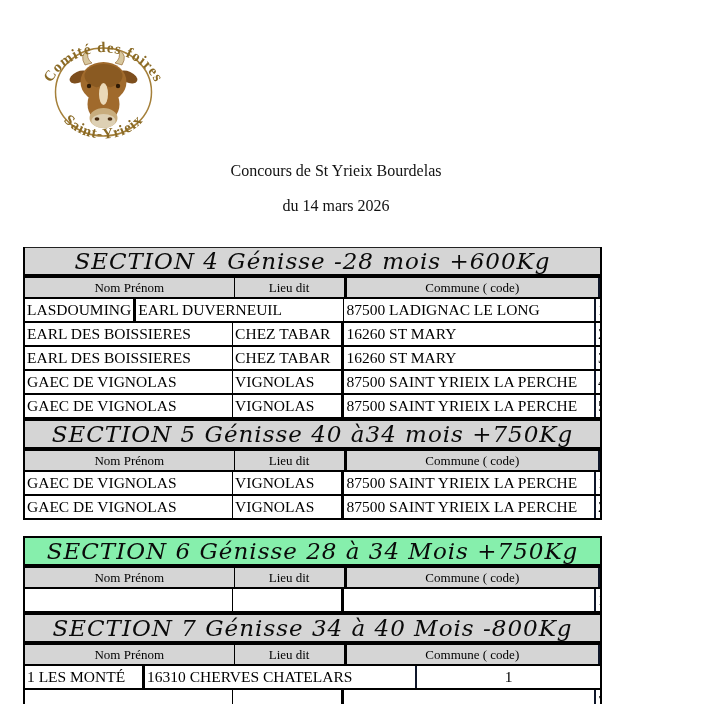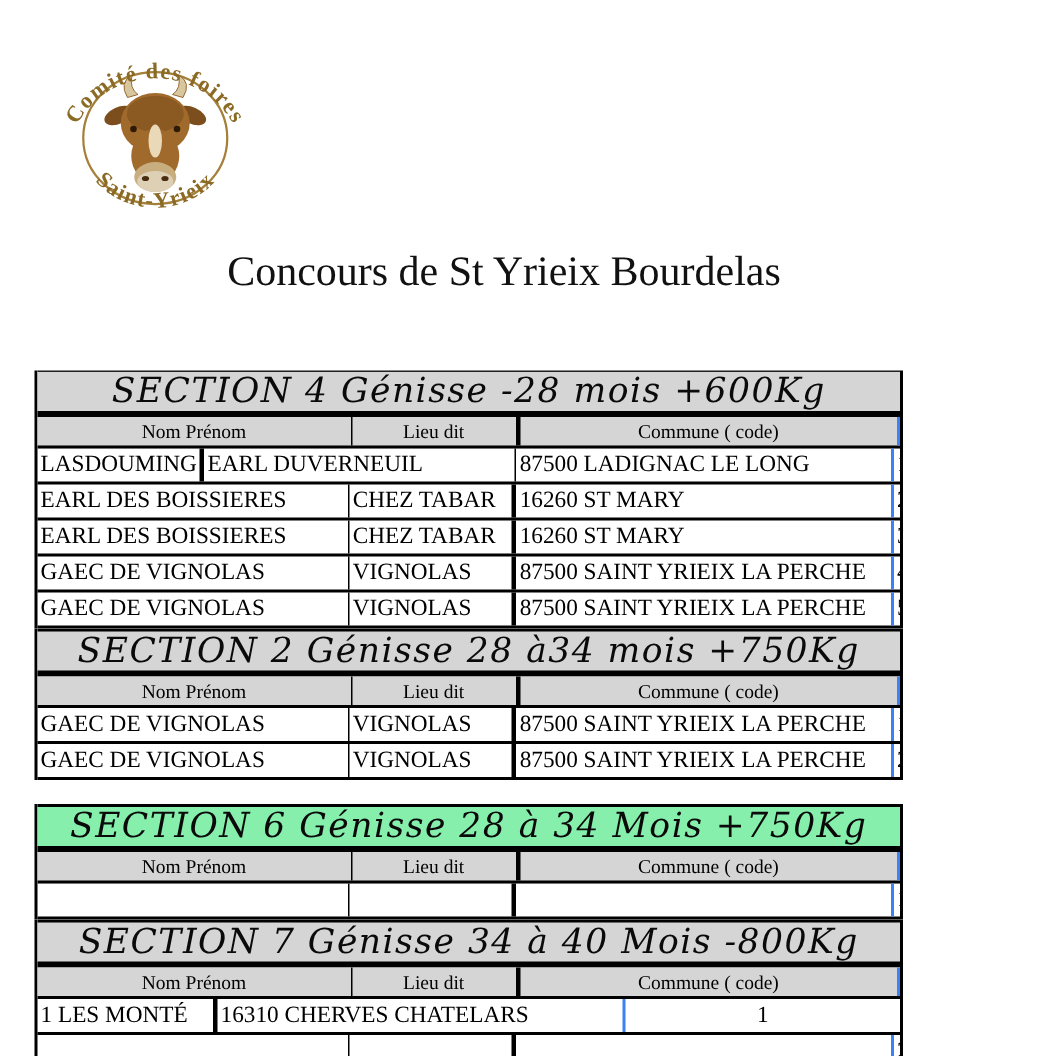--- a/index.html
+++ b/index.html
@@ -3,40 +3,40 @@
 <meta charset="utf-8">
 <style>
   html,body{margin:0;padding:0;background:#fff;}
   body{width:707px;height:704px;position:relative;overflow:hidden;
        font-family:"Liberation Serif","DejaVu Serif",serif;color:#000;}
 
   
   .logo{position:absolute;left:36px;top:34px;}
 
   
-  .titles{position:absolute;top:164px;left:0;width:672px;text-align:center;
-          font-size:28px;line-height:35px;color:#111;}
+  .titles{position:absolute;top:153px;left:0;width:672px;text-align:center;
+          font-size:16px;line-height:35px;color:#111;}
 
   
   .tables{position:absolute;left:23px;top:247px;width:579px;}
   .sec{border-left:2px solid #000;border-right:2px solid #000;background:#fff;}
   .sec:last-child{border-bottom:2px solid #000;}
   .sec-band{border-top:2px solid #000;border-bottom:4px solid #000;background:#d5d5d5;
             height:26px;line-height:26px;text-align:center;overflow:hidden;
             font-family:"DejaVu Serif",serif;font-style:italic;font-size:23px;
             letter-spacing:1px;color:#0a0a0a;}
   .sec:first-child .sec-band{border-top:1px solid #222;}
   .row{display:flex;border-bottom:2px solid #000;height:22px;}
   .row.head{height:19px;background:#d5d5d5;}
   .row.head .c{font-size:13px;line-height:19px;text-align:center;padding:0;}
   .c{box-sizing:border-box;overflow:hidden;white-space:nowrap;
      font-size:15.5px;line-height:21px;padding:0 2px;}
   .c1{width:225px;border-right:1px solid #000;}
   .c2{width:120px;border-right:3px solid #000;}
-  .c3{width:272px;border-right:2px solid #3b82f6;}
+  .c3{width:272px;border-right:2px solid #0f172a;}
   .c4{flex:1;text-align:center;}
 </style>
 </head>
 <body>
 
 <svg class="logo" width="135" height="112" viewBox="0 0 135 112">
   <defs>
     <path id="arcTop" d="M 10,66 A 58,55 0 0 1 125,66" fill="none"></path>
     <path id="arcBot" d="M 19,72 A 51,47 0 0 0 116,72" fill="none"></path>
   </defs>
@@ -60,20 +60,21 @@
   <text font-family="Liberation Serif, serif" font-size="15" font-weight="bold" fill="#8a6a25" letter-spacing="1">
     <textPath href="#arcTop" startOffset="50%" text-anchor="middle">Comité des foires</textPath>
   </text>
   <text font-family="Liberation Serif, serif" font-size="15" font-weight="bold" fill="#8a6a25" letter-spacing="1">
     <textPath href="#arcBot" startOffset="50%" text-anchor="middle">Saint-Yrieix</textPath>
   </text>
 </svg>
 
 <div class="titles">
   <div>Concours de St Yrieix Bourdelas</div>
+  <div>du 14 mars 2026</div>
 </div>
 
 <div class="tables">
     <div class="sec">
     <div class="sec-band" style="background: rgb(213, 213, 213);">
       <span>SECTION 4 Génisse -28 mois +600Kg</span>
     </div>
     <div class="row head">
       <div class="c c1">Nom Prénom</div>
       <div class="c c2">Lieu dit</div>
@@ -106,21 +107,21 @@
   </div>
       <div class="row">
     <div class="c c1">GAEC DE VIGNOLAS</div>
     <div class="c c2">VIGNOLAS</div>
     <div class="c c3">87500 SAINT YRIEIX LA PERCHE</div>
     <div class="c c4">5</div>
   </div>
     </div>
     <div class="sec">
     <div class="sec-band" style="background: rgb(213, 213, 213);">
-      <span>SECTION 2 Génisse 28 à34 mois +750Kg</span>
+      <span>SECTION 5 Génisse 40 à34 mois +750Kg</span>
     </div>
     <div class="row head">
       <div class="c c1">Nom Prénom</div>
       <div class="c c2">Lieu dit</div>
       <div class="c c3">Commune ( code)</div>
       <div class="c c4">Clt</div>
     </div>
   <div class="row">
     <div class="c c1">GAEC DE VIGNOLAS</div>
     <div class="c c2">VIGNOLAS</div>

